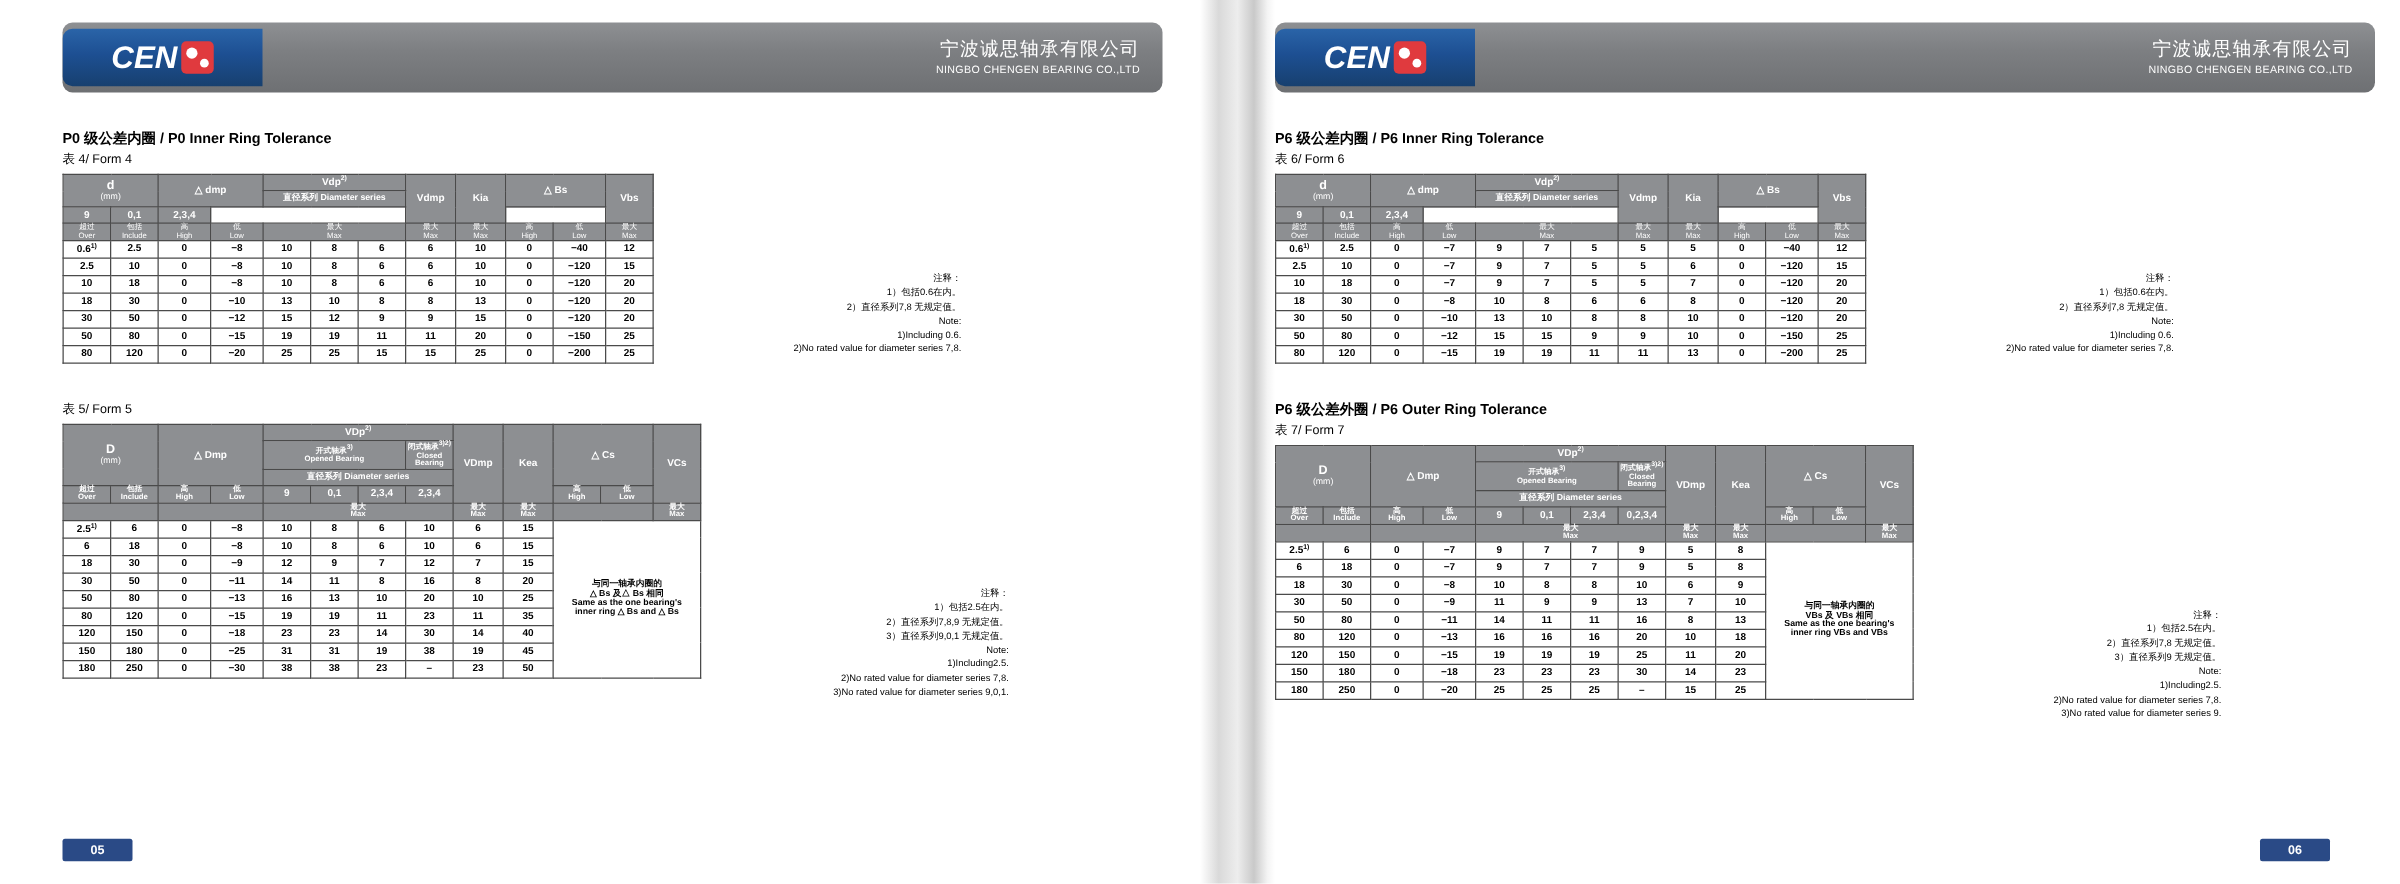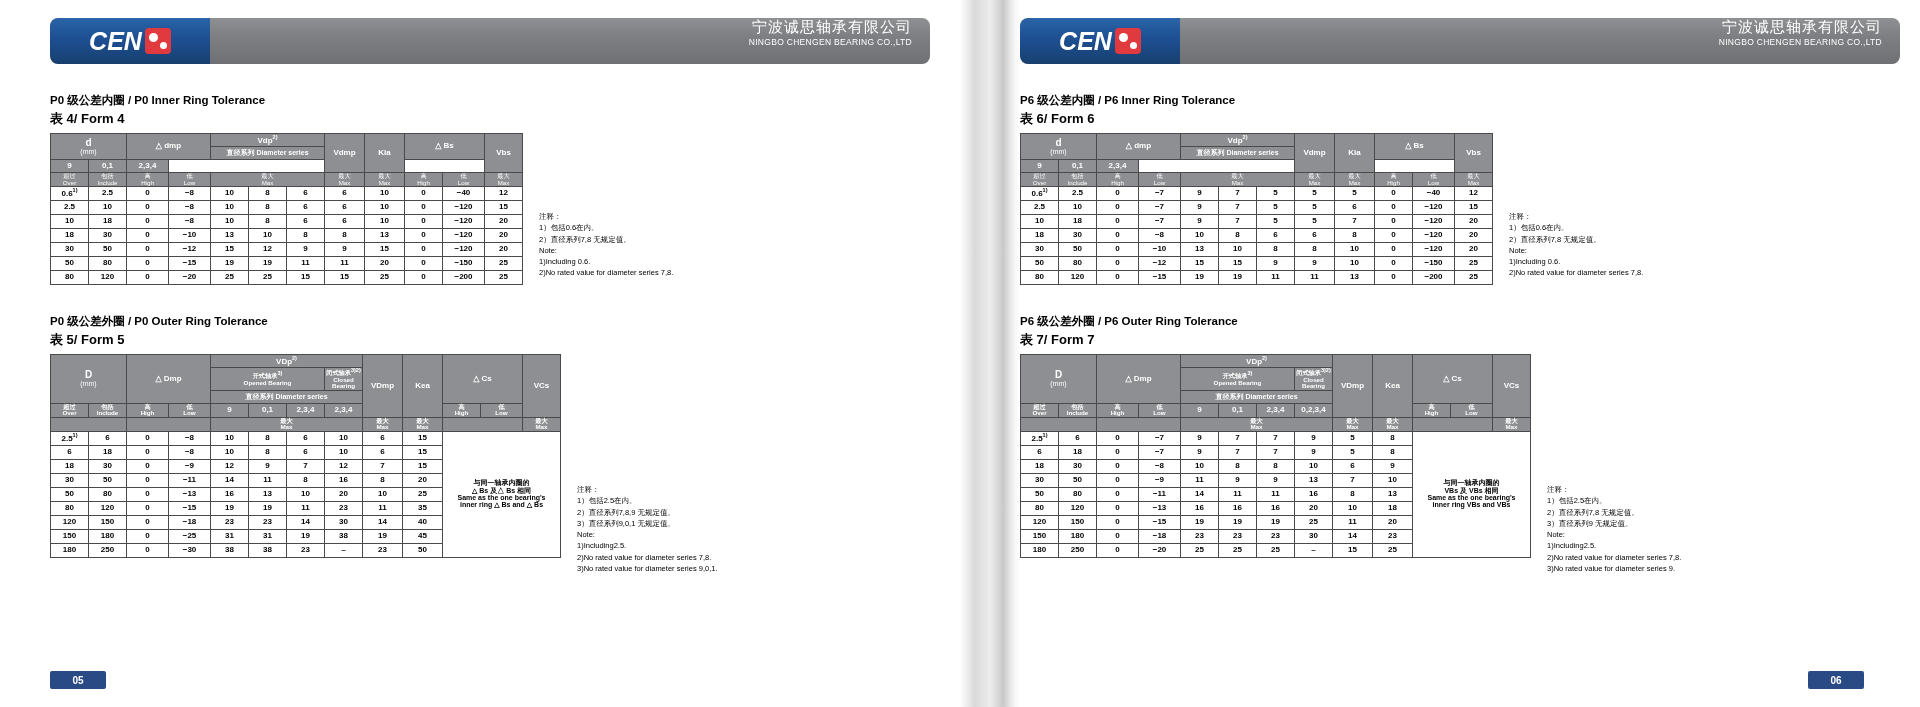--- a/index.html
+++ b/index.html
@@ -31,25 +31,25 @@
     left: 960px; top: 0;
     width: 60px; height: 707px;
     background: linear-gradient(to right, #ffffff 0%, #d9d9d9 25%, #ededed 50%, #c9c9c9 72%, #f4f4f4 90%, #ffffff 100%);
     z-index: 5;
     pointer-events: none;
   }
 
   
   .banner {
     position: relative;
-    height: 46px;
+    height: 56px;
     border-radius: 8px;
     background: linear-gradient(to bottom, #8e9093 0%, #7d7f82 40%, #6e7073 100%);
     display: flex;
-    align-items: flex-start;
+    align-items: center;
     overflow: hidden;
     width: 880px;
   }
   .banner-logo-box {
     width: 160px;
     height: 46px;
     background: linear-gradient(to bottom, #2a64a8 0%, #1d4f92 45%, #17406f 100%);
     border-radius: 8px 0 0 8px;
     display: flex;
     align-items: center;
@@ -101,22 +101,22 @@
 
   
   .sect { margin-top: 29px; }
   .sect-title {
     font-size: 11.5px;
     font-weight: bold;
     color: #000;
     margin-bottom: 2px;
   }
   .sect-sub {
-    font-size: 13px;
-    font-weight: bold;
+    font-size: 10px;
+    font-weight: normal;
     color: #000;
     margin-bottom: 5px;
   }
 
   
   .table-wrap { display: flex; align-items: flex-start; }
   table.tol {
     border-collapse: collapse;
     font-size: 8px;
     table-layout: fixed;
@@ -154,20 +154,21 @@
     padding: 2px 4px;
     text-align: center;
   }
   .notes {
     margin-left: 16px;
     font-size: 7.5px;
     line-height: 1.5;
     color: #000;
     padding-top: 78px;
     width: 230px;
+    text-align: right;
   }
   .notes.notes2 { padding-top: 130px; }
 
   
   .page-num {
     position: absolute;
     bottom: 18px;
     width: 56px; height: 18px;
     background: #2a4a86;
     color: #fff;
@@ -393,21 +394,20 @@
           <div>1）包括0.6在内。</div>
           <div>2）直径系列7,8 无规定值。</div>
           <div>Note:</div>
           <div>1)Including 0.6.</div>
           <div>2)No rated value for diameter series 7,8.</div>
         </div>
       </div>
     </div>
 
     <div class="sect">
-      <div class="sect-title">P0 级公差外圈 / P0 Outer Ring Tolerance</div>
       <div class="sect-sub">表 5/ Form 5</div>
 
       <div class="table-wrap">
         <table class="tol">
           <colgroup>
             <col style="width:38px">
               <col style="width:38px">
             <col style="width:42px">
               <col style="width:42px">
             <col style="width:38px">

